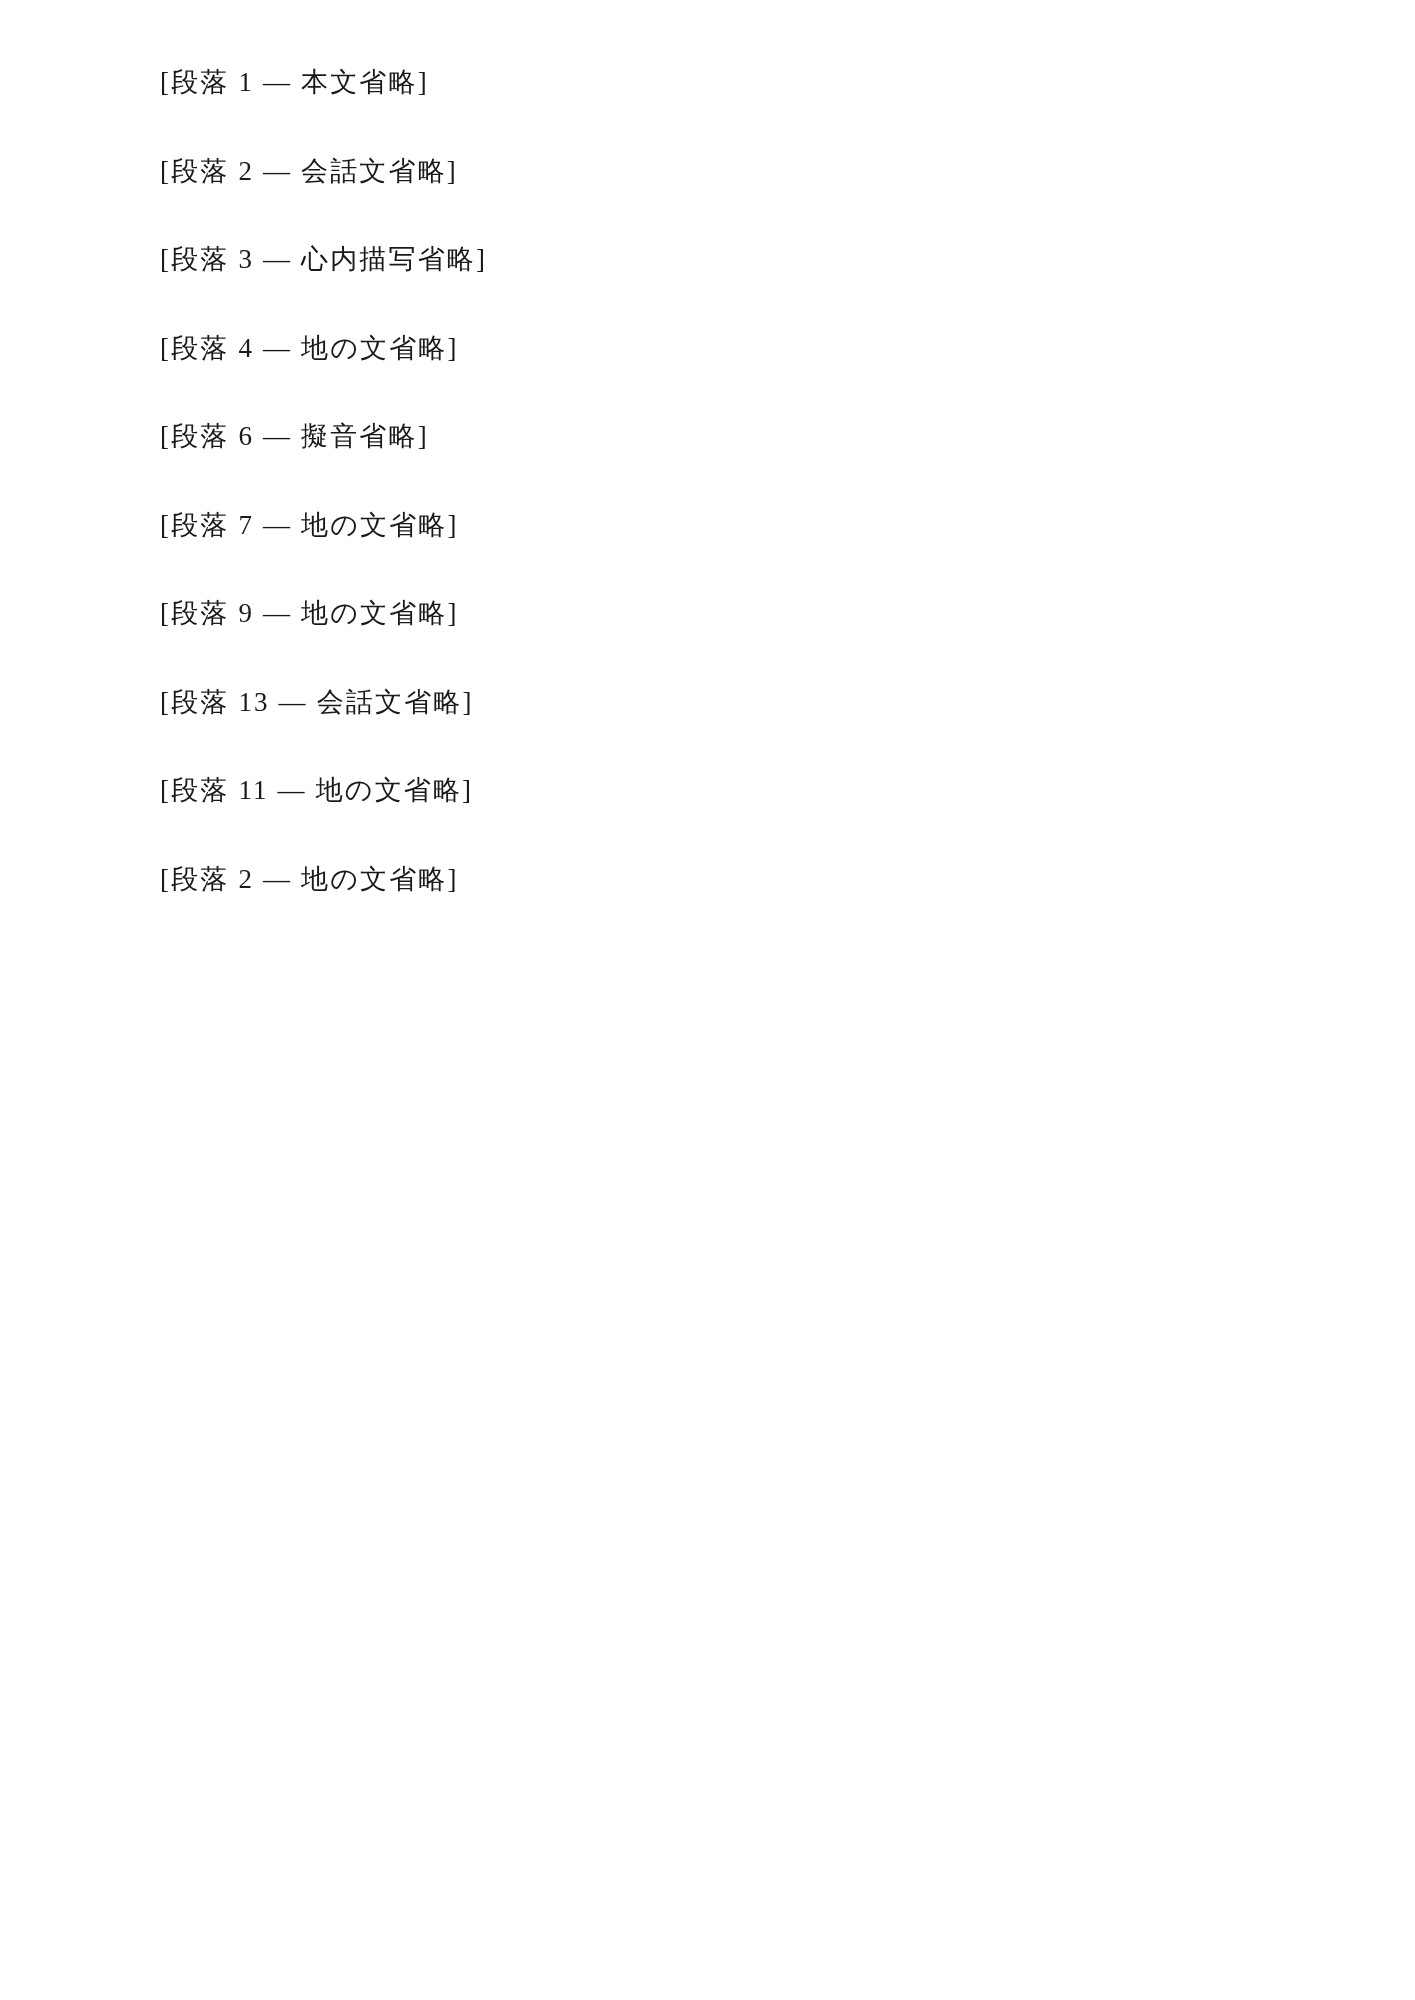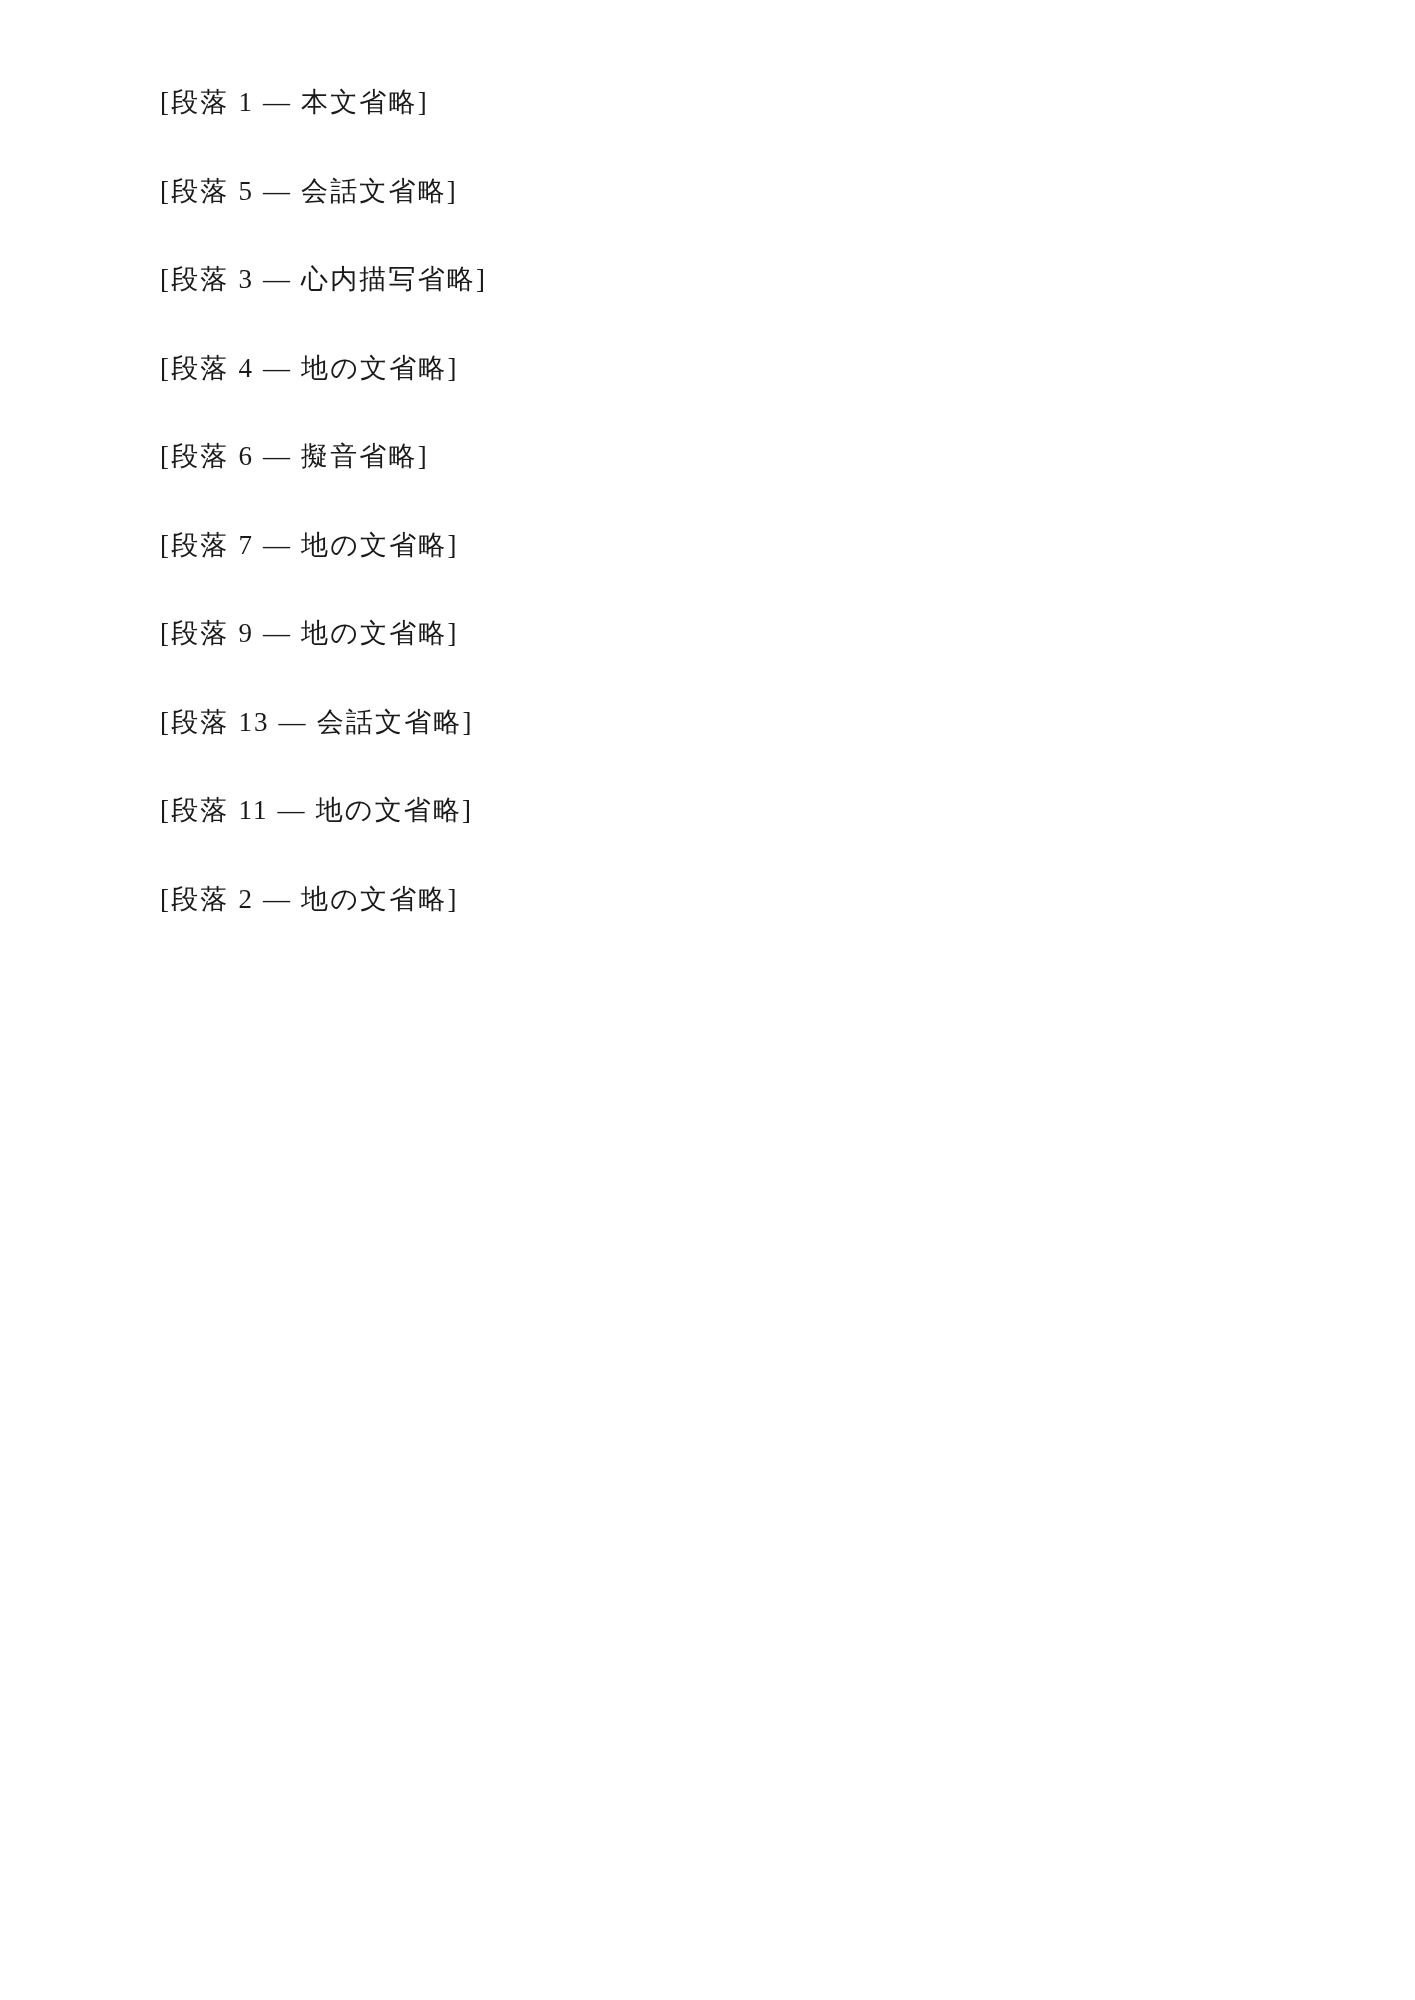--- a/index.html
+++ b/index.html
@@ -1,37 +1,37 @@
 <!DOCTYPE html>
 <html><head>
 <meta charset="utf-8">
 <style>
   html, body { margin: 0; padding: 0; background: #ffffff; }
   .page {
     width: 1415px; height: 2000px;
     background: #ffffff;
     box-sizing: border-box;
-    padding: 80px 160px;
+    padding: 60px 160px;
     font-family: "Liberation Serif", "DejaVu Serif", serif;
     color: #1a1a1a;
   }
   .para {
     font-size: 27px;
     line-height: 1.65;
     letter-spacing: 0.08em;
     margin: 0 0 44px 0;
     white-space: pre-wrap;
   }
 </style>
 </head>
 <body>
 
 <div class="page">
     <p class="para">[段落 1 — 本文省略]</p>
-    <p class="para">[段落 5 — 会話文省略]</p>
+    <p class="para">[段落 2 — 会話文省略]</p>
     <p class="para">[段落 3 — 心内描写省略]</p>
     <p class="para">[段落 4 — 地の文省略]</p>
     <p class="para">[段落 6 — 擬音省略]</p>
     <p class="para">[段落 7 — 地の文省略]</p>
     <p class="para">[段落 9 — 地の文省略]</p>
     <p class="para">[段落 13 — 会話文省略]</p>
     <p class="para">[段落 11 — 地の文省略]</p>
     <p class="para">[段落 2 — 地の文省略]</p>
   </div>
 

